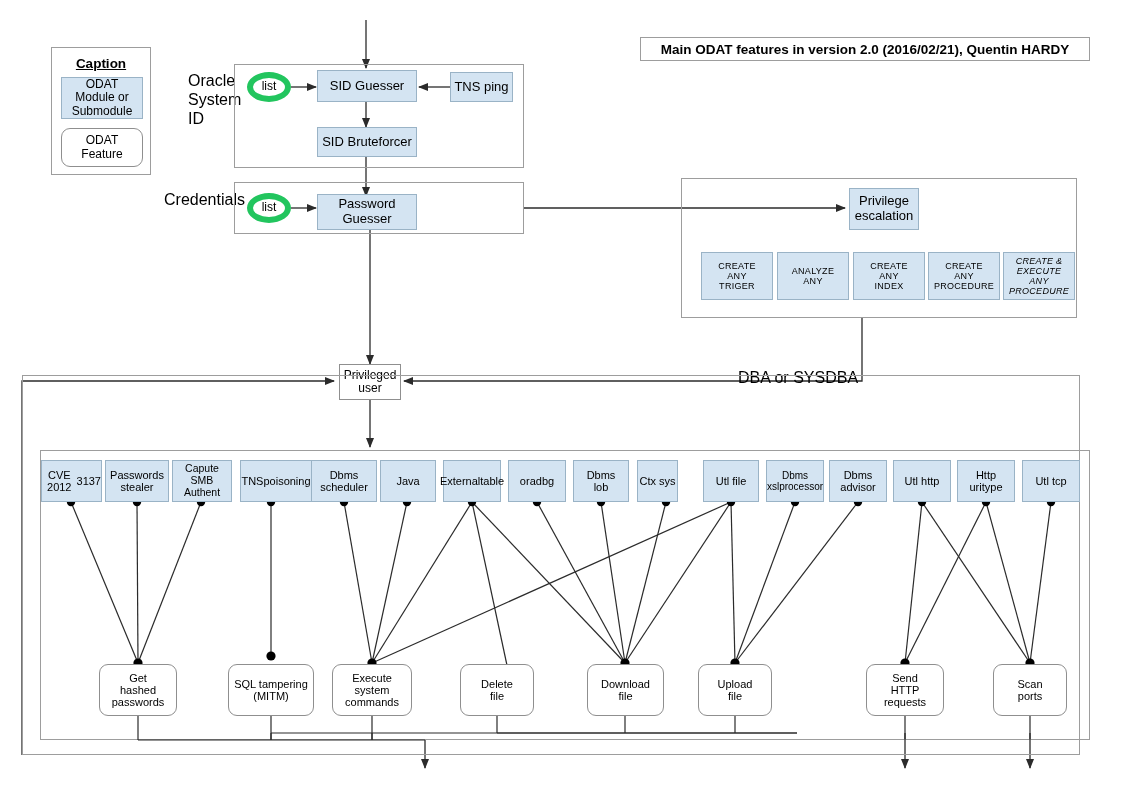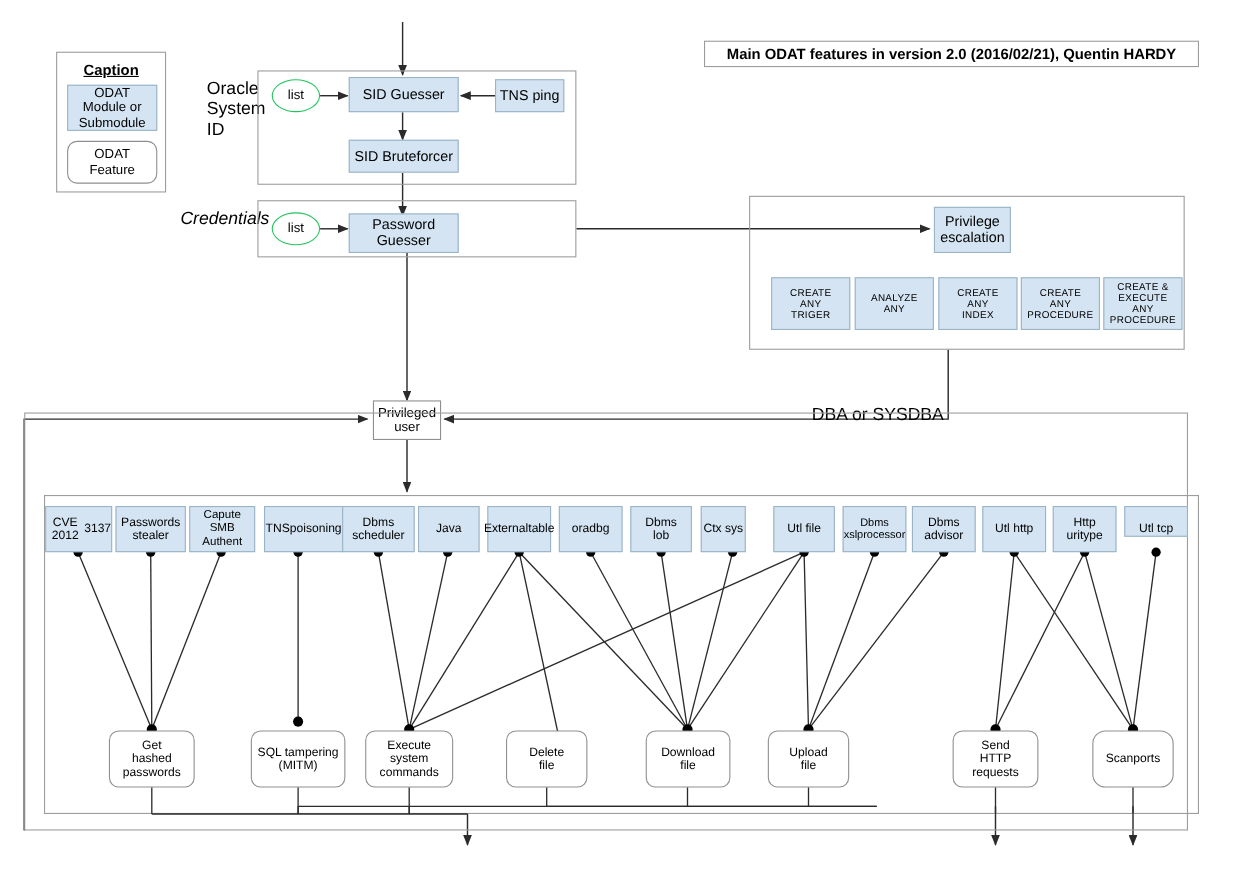--- a/index.html
+++ b/index.html
@@ -5,21 +5,21 @@
   html,body{margin:0;padding:0;background:#ffffff;}
   body{width:1123px;height:794px;font-family:"Liberation Sans",sans-serif;color:#000;}
   #stage{position:relative;width:1123px;height:794px;overflow:hidden;}
   svg#wires{position:absolute;left:0;top:0;width:1123px;height:794px;pointer-events:none;}
 
   .node{position:absolute;box-sizing:border-box;display:flex;align-items:center;
         justify-content:center;text-align:center;line-height:1.12;}
   .blue{background:#d4e4f2;border:1px solid #9ab3c6;font-size:13px;}
   .white-round{background:#ffffff;border:1px solid #8f8f8f;border-radius:9px;font-size:13px;}
   .white-rect{background:#ffffff;border:1px solid #8f8f8f;font-size:12px;}
-  .ellipse{background:#ffffff;border:1px solid #22c55e;border-radius:50%;font-size:12px;}
+  .ellipse{background:#ffffff;border:6px solid #22c55e;border-radius:50%;font-size:12px;}
   .group{position:absolute;box-sizing:border-box;background:transparent;border:1px solid #9d9d9d;}
   .plainlabel{position:absolute;font-size:16px;line-height:1.2;color:#000;}
   .title-box{position:absolute;box-sizing:border-box;border:1px solid #9d9d9d;background:#fff;
              display:flex;align-items:center;justify-content:center;font-weight:bold;font-size:13.5px;}
   .caption-box{position:absolute;box-sizing:border-box;border:1px solid #9d9d9d;background:#fff;}
   .caption-title{position:absolute;font-weight:bold;font-size:13.5px;text-decoration:underline;
                  width:100%;text-align:center;left:0;}
   .priv-small{font-size:9px;letter-spacing:.3px;}
   .tiny{font-size:11px;}
 </style>
@@ -145,21 +145,21 @@
   <div class="node blue" style="left:317px;top:70px;width:100px;height:32px;">
     <span>SID Guesser</span>
   </div>
   <div class="node blue" style="left:450px;top:72px;width:63px;height:30px;">
     <span>TNS ping</span>
   </div>
   <div class="node blue" style="left:317px;top:127px;width:100px;height:30px;">
     <span>SID Bruteforcer</span>
   </div>
 
-  <div class="plainlabel" style="left:164px;top:190px;font-style:italic;">Credentials</div>
+  <div class="plainlabel" style="left:164px;top:190px;">Credentials</div>
   <div class="group" style="left:234px;top:182px;width:290px;height:52px;"></div>
   <div class="node ellipse" style="left:247px;top:193px;width:44px;height:30px;">
     <span>list</span>
   </div>
   <div class="node blue" style="left:317px;top:194px;width:100px;height:36px;flex-direction:column;">
     <span>Password</span>
     <span>Guesser</span>
   </div>
 
   <div class="group" style="left:681px;top:178px;width:396px;height:140px;"></div>
@@ -180,21 +180,21 @@
   <div class="node blue priv-small" style="left:853px;top:252px;width:72px;height:48px;flex-direction:column;">
     <span>CREATE</span>
     <span>ANY</span>
     <span>INDEX</span>
   </div>
   <div class="node blue priv-small" style="left:928px;top:252px;width:72px;height:48px;flex-direction:column;">
     <span>CREATE</span>
     <span>ANY</span>
     <span>PROCEDURE</span>
   </div>
-  <div class="node blue priv-small" style="left:1003px;top:252px;width:72px;height:48px;flex-direction:column;">
+  <div class="node blue priv-small" style="left:1003px;top:252px;width:72px;height:48px;flex-direction:column;font-style:italic;">
     <span>CREATE &amp;</span>
     <span>EXECUTE</span>
     <span>ANY</span>
     <span>PROCEDURE</span>
   </div>
 
   <div class="node white-rect" style="left:339px;top:364px;width:62px;height:36px;flex-direction:column;">
     <span>Privileged</span>
     <span>user</span>
   </div>
@@ -252,21 +252,21 @@
     <span>Dbms</span>
     <span>advisor</span>
   </div>
   <div class="node blue tiny" style="left:893px;top:460px;width:58px;height:42px;flex-direction:column;">
     <span>Utl http</span>
   </div>
   <div class="node blue tiny" style="left:957px;top:460px;width:58px;height:42px;flex-direction:column;">
     <span>Http</span>
     <span>uritype</span>
   </div>
-  <div class="node blue tiny" style="left:1022px;top:460px;width:58px;height:28px;flex-direction:column;justify-content:flex-end;">
+  <div class="node blue tiny" style="left:1022px;top:460px;width:58px;height:42px;flex-direction:column;">
     <span>Utl tcp</span>
   </div>
 
   <div class="node white-round tiny" style="left:99px;top:664px;width:78px;height:52px;flex-direction:column;">
     <span>Get</span>
     <span>hashed</span>
     <span>passwords</span>
   </div>
   <div class="node white-round tiny" style="left:228px;top:664px;width:86px;height:52px;flex-direction:column;">
     <span>SQL tampering</span>
@@ -287,21 +287,21 @@
   </div>
   <div class="node white-round tiny" style="left:698px;top:664px;width:74px;height:52px;flex-direction:column;">
     <span>Upload</span>
     <span>file</span>
   </div>
   <div class="node white-round tiny" style="left:866px;top:664px;width:78px;height:52px;flex-direction:column;">
     <span>Send</span>
     <span>HTTP</span>
     <span>requests</span>
   </div>
-  <div class="node white-round tiny" style="left:993px;top:664px;width:74px;height:52px;flex-direction:row;border-radius:12px;">
+  <div class="node white-round tiny" style="left:993px;top:664px;width:74px;height:52px;flex-direction:column;">
     <span>Scan</span>
     <span>ports</span>
   </div>
 
   <svg style="position:absolute;left:0;top:0;width:1123px;height:794px;pointer-events:none;">
     <g stroke="#2b2b2b" stroke-width="1.2" fill="none">
       <line x1="138" y1="716" x2="138" y2="740"></line>
       <line x1="271" y1="716" x2="271" y2="740"></line>
       <line x1="372" y1="716" x2="372" y2="740"></line>
       <line x1="497" y1="716" x2="497" y2="733"></line>

